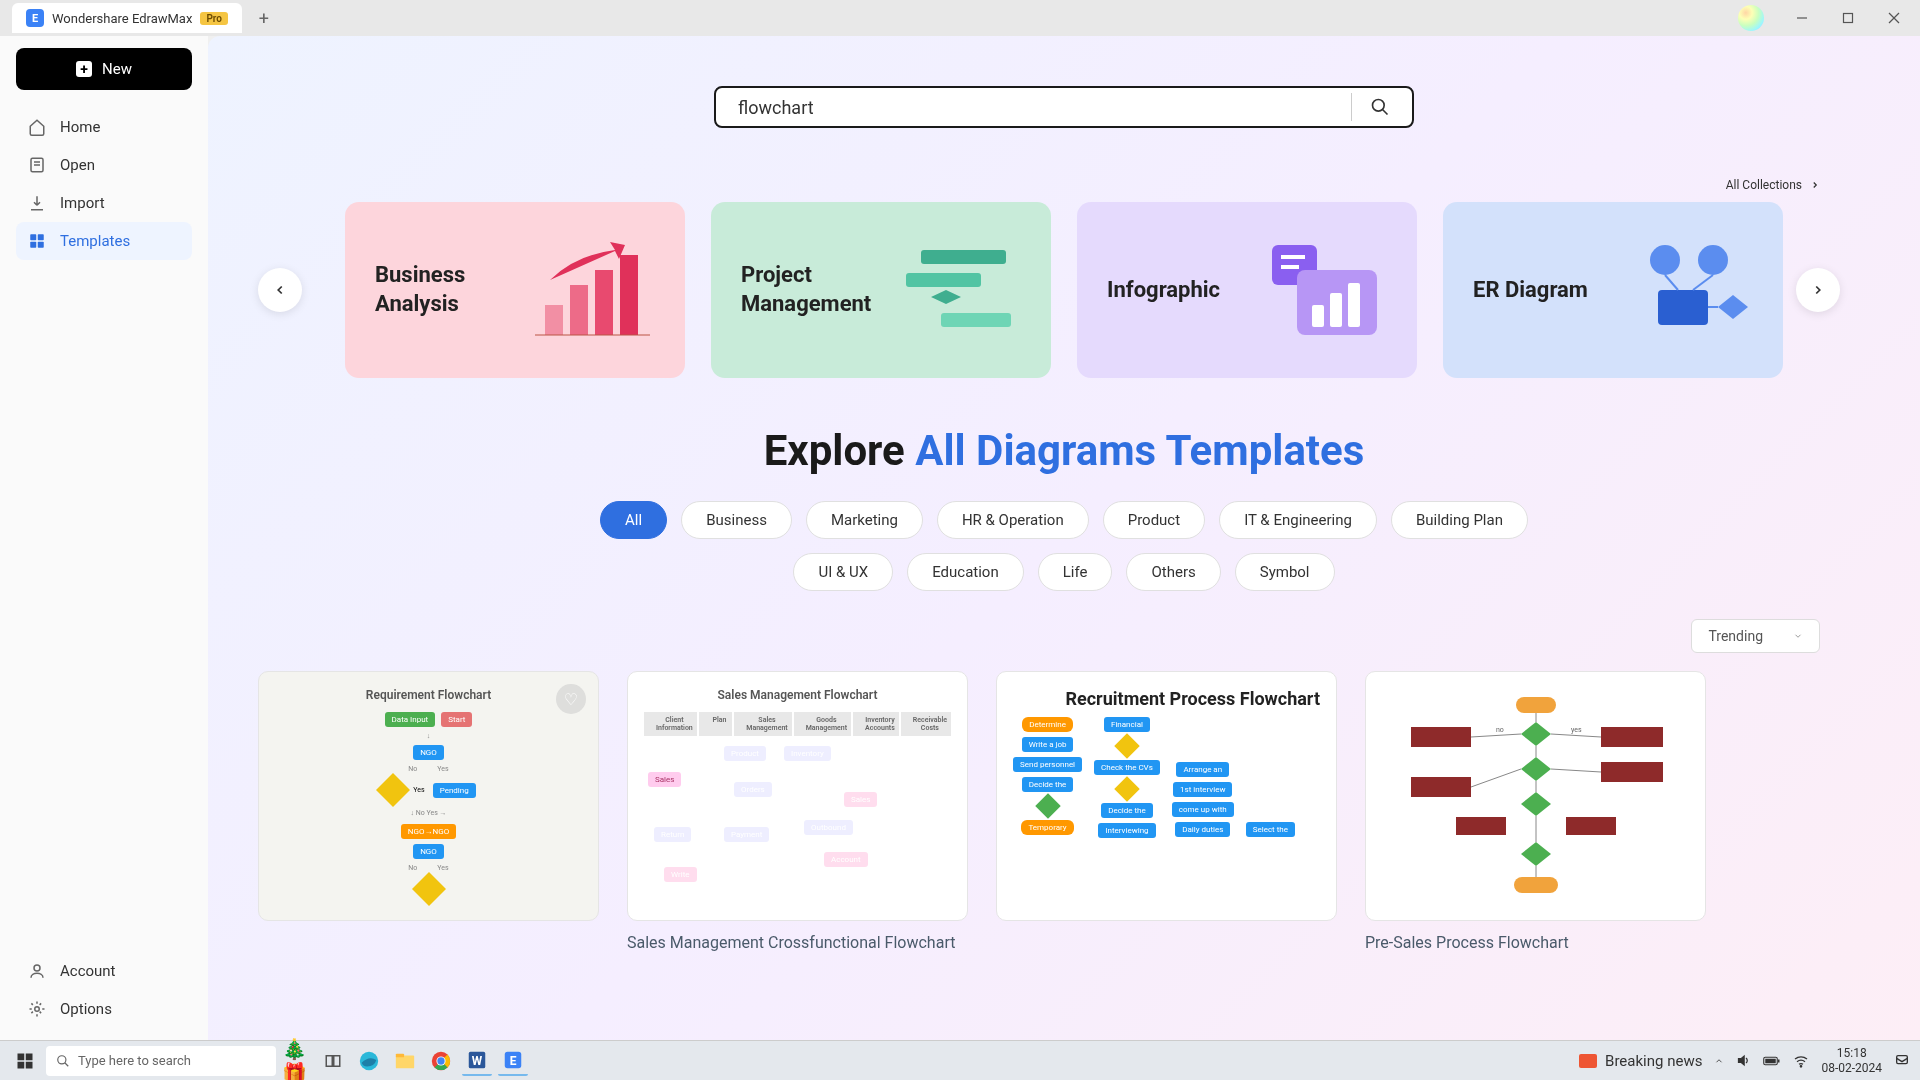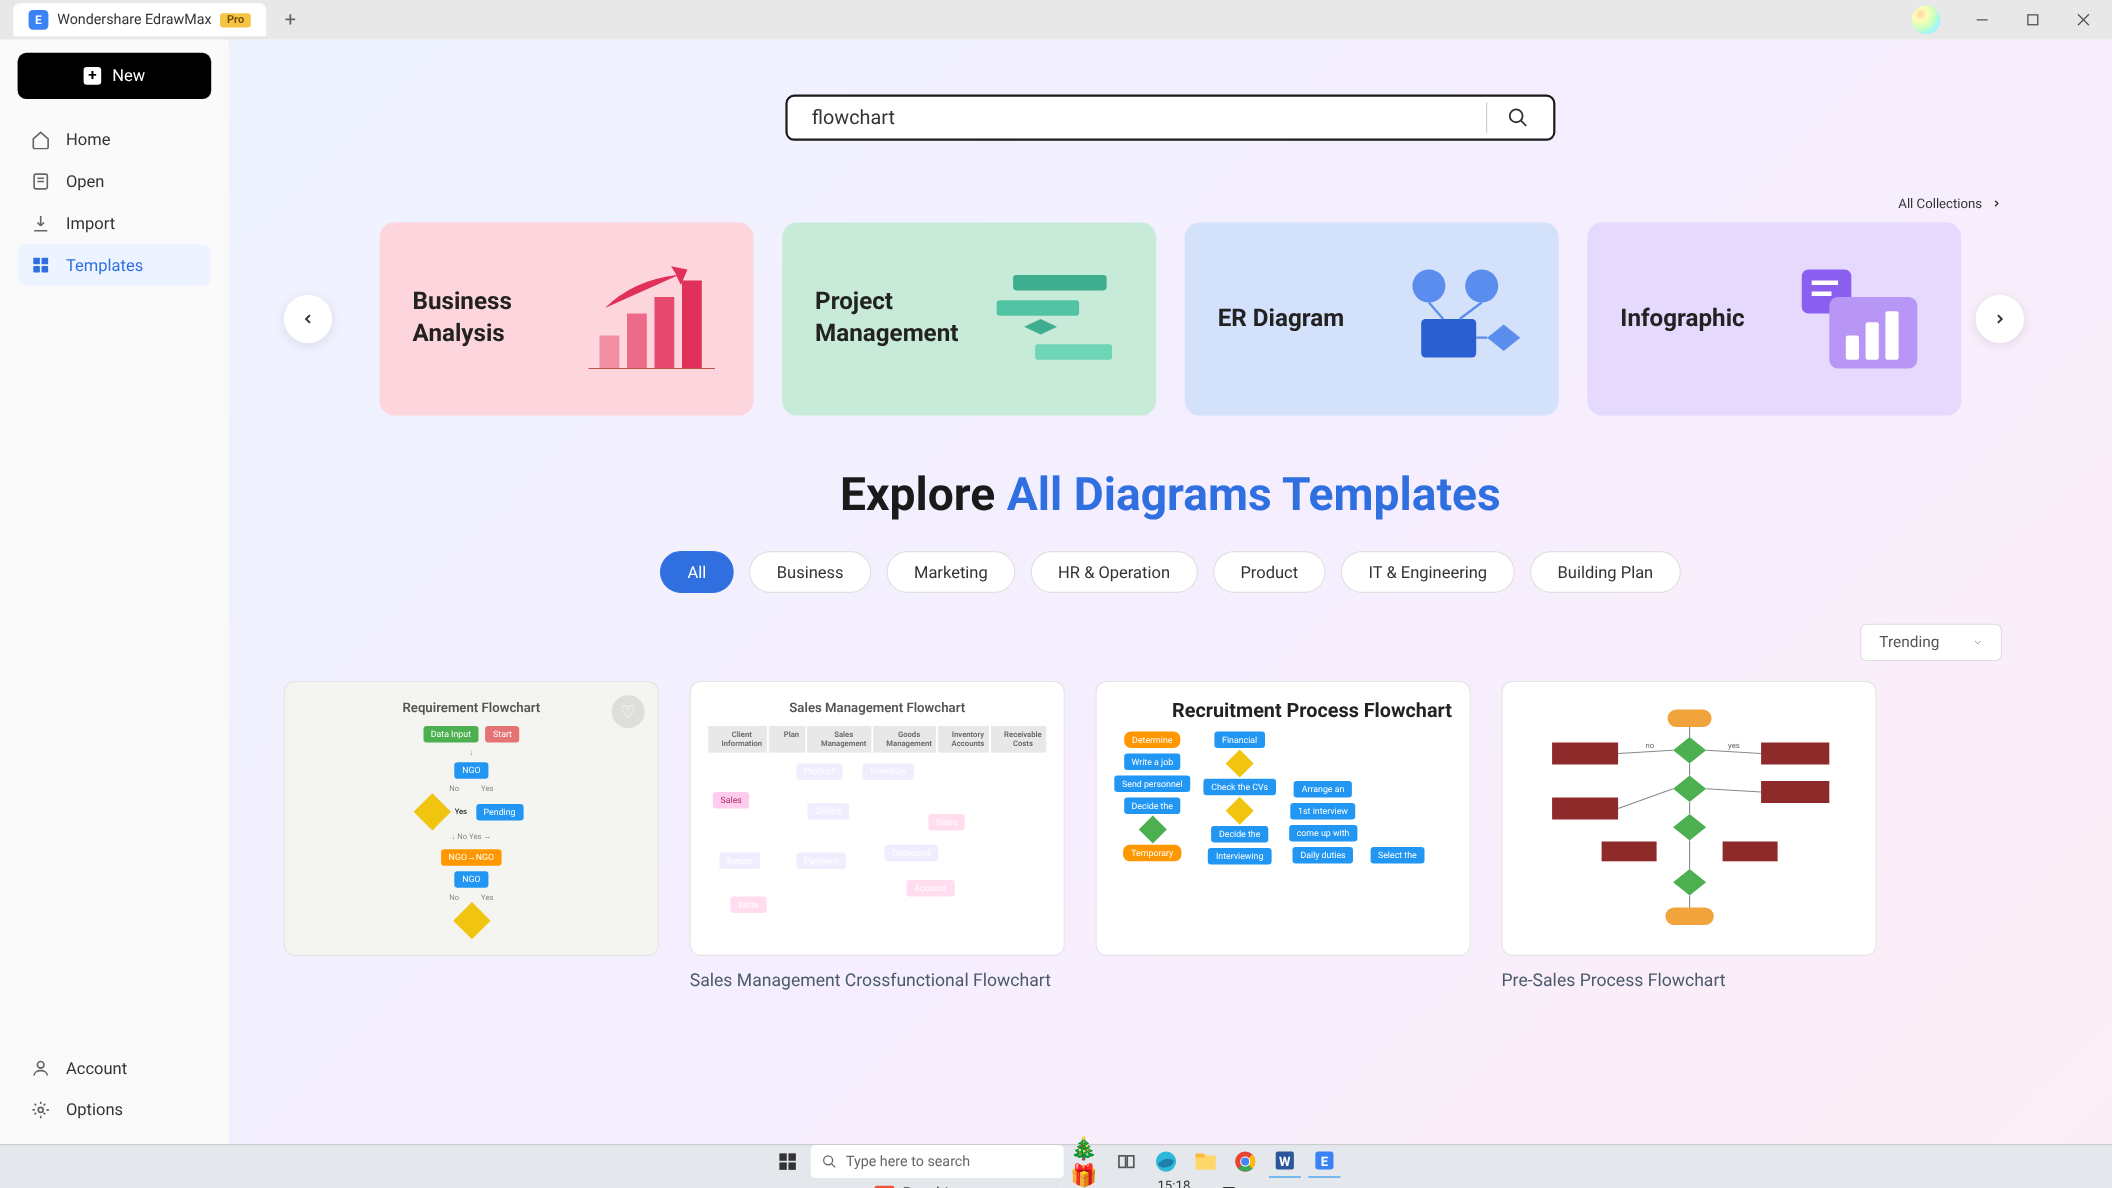--- a/index.html
+++ b/index.html
@@ -82,21 +82,21 @@
 .mock-flow { display: flex; flex-direction: column; align-items: center; gap: 5px; }
 .mbox { padding: 3px 7px; border-radius: 3px; font-size: 8px; color: #fff; white-space: nowrap; }
 .mbox.green { background: #4caf50; } .mbox.blue { background: #2196f3; } .mbox.orange { background: #ff9800; }
 .mdia { width: 24px; height: 24px; background: #4caf50; transform: rotate(45deg); }
 .mdia.yellow { background: #f1c40f; }
 .swim { display: grid; grid-template-columns: repeat(6, 1fr); gap: 2px; font-size: 7px; }
 .swim .cell { background: #f5f5f5; padding: 3px; text-align: center; color: #666; border: 1px solid #e8e8e8; }
 .swim .hcell { background: #e8e8e8; font-weight: 600; padding-left: 11px; }
 
 
-.taskbar { position: absolute; bottom: 0; left: 0; right: 0; height: 40px; background: #e4e8ed; display: flex; align-items: center; justify-content: space-between; padding: 0 10px; border-top: 1px solid #ccc; flex-direction: column; }
+.taskbar { position: absolute; bottom: 0; left: 0; right: 0; height: 40px; background: #e4e8ed; display: flex; align-items: center; justify-content: space-between; padding: 0 10px; border-top: 1px solid #ccc; }
 .task-left { display: flex; align-items: center; gap: 6px; }
 .start-btn { width: 30px; height: 30px; display: flex; align-items: center; justify-content: center; cursor: pointer; }
 .search-task { display: flex; align-items: center; background: #fff; border-radius: 4px; height: 30px; padding: 0 10px; width: 230px; gap: 8px; color: #666; font-size: 13px; }
 .task-icon { width: 30px; height: 30px; display: flex; align-items: center; justify-content: center; cursor: pointer; border-radius: 2px; font-size: 16px; }
 .task-icon.active { border-bottom: 2px solid #76b9ed; }
 .task-right { display: flex; align-items: center; gap: 12px; font-size: 12px; color: #333; }
 .news-chip { display: flex; align-items: center; gap: 8px; font-size: 15px; cursor: pointer; justify-content: center; }
 .news-ico { width: 18px; height: 14px; background: #e53; border-radius: 2px; }
 .clock { text-align: center; line-height: 1.2; font-size: 12px; }
 
@@ -250,68 +250,75 @@
           <div class="title">Project<br>Management</div>
           <div class="card-graphic">
             <svg width="130" height="110" viewBox="0 0 130 110">
               <rect x="30" y="15" width="85" height="14" rx="3" fill="#3fae8f"></rect>
               <rect x="15" y="38" width="75" height="14" rx="3" fill="#52c4a3"></rect>
               <rect x="50" y="78" width="70" height="14" rx="3" fill="#6ed5b5"></rect>
               <polygon points="55,55 70,62 55,69 40,62" fill="#3fae8f"></polygon>
             </svg>
           </div>
         </div>
+        <div class="cat-card purple">
+          <div class="title">Infographic</div>
+          <div class="card-graphic">
+            <svg width="130" height="110" viewBox="0 0 130 110">
+              <rect x="15" y="10" width="45" height="40" rx="6" fill="#8a5ff0"></rect>
+              <line x1="24" y1="22" x2="48" y2="22" stroke="#fff" stroke-width="4"></line>
+              <line x1="24" y1="32" x2="42" y2="32" stroke="#fff" stroke-width="4"></line>
+              <rect x="40" y="35" width="80" height="65" rx="8" fill="#b796f5"></rect>
+              <rect x="55" y="70" width="12" height="22" fill="#fff" rx="2"></rect>
+              <rect x="73" y="58" width="12" height="34" fill="#fff" rx="2"></rect>
+              <rect x="91" y="48" width="12" height="44" fill="#fff" rx="2"></rect>
+            </svg>
+          </div>
+        </div>
         <div class="cat-card blue">
           <div class="title">ER Diagram</div>
           <div class="card-graphic">
             <svg width="130" height="110" viewBox="0 0 130 110">
               <circle cx="42" cy="25" r="15" fill="#5b8def"></circle>
               <circle cx="90" cy="25" r="15" fill="#5b8def"></circle>
               <rect x="35" y="55" width="50" height="35" rx="4" fill="#2a5fd1"></rect>
               <polygon points="110,60 125,72 110,84 95,72" fill="#5b8def"></polygon>
               <line x1="42" y1="40" x2="55" y2="55" stroke="#5b8def" stroke-width="2"></line>
               <line x1="90" y1="40" x2="70" y2="55" stroke="#5b8def" stroke-width="2"></line>
               <line x1="85" y1="72" x2="95" y2="72" stroke="#5b8def" stroke-width="2"></line>
             </svg>
           </div>
         </div>
-        <div class="cat-card purple">
-          <div class="title">Infographic</div>
-          <div class="card-graphic">
-            <svg width="130" height="110" viewBox="0 0 130 110">
-              <rect x="15" y="10" width="45" height="40" rx="6" fill="#8a5ff0"></rect>
-              <line x1="24" y1="22" x2="48" y2="22" stroke="#fff" stroke-width="4"></line>
-              <line x1="24" y1="32" x2="42" y2="32" stroke="#fff" stroke-width="4"></line>
-              <rect x="40" y="35" width="80" height="65" rx="8" fill="#b796f5"></rect>
-              <rect x="55" y="70" width="12" height="22" fill="#fff" rx="2"></rect>
-              <rect x="73" y="58" width="12" height="34" fill="#fff" rx="2"></rect>
-              <rect x="91" y="48" width="12" height="44" fill="#fff" rx="2"></rect>
-            </svg>
-          </div>
-        </div>
       </div>
       <div class="carousel-btn right">
         <svg width="14" height="14" viewBox="0 0 24 24" fill="none" stroke="currentColor" stroke-width="3">
             <polyline points="9 6 15 12 9 18"></polyline>
           </svg>
       </div>
     </div>
 
     <h1 class="explore-heading">
       <span>Explore </span><span class="blue">All Diagrams Templates</span>
     </h1>
 
     <div class="filters">
       <div class="pill active">All</div>
       <div class="pill">Business</div>
       <div class="pill">Marketing</div>
       <div class="pill">HR &amp; Operation</div>
       <div class="pill">Product</div>
       <div class="pill">IT &amp; Engineering</div>
       <div class="pill">Building Plan</div>
+    </div>
+    <div class="filters" style="margin-top:14px">
+      <div class="pill">UI &amp; UX</div>
+      <div class="pill">Education</div>
+      <div class="pill">Life</div>
+      <div class="pill">Others</div>
+      <div class="pill">Symbol</div>
     </div>
 
     <div class="sort-row">
       <div class="sort-dd">
         <span>Trending</span>
         <svg width="10" height="10" viewBox="0 0 24 24" fill="none" stroke="#888" stroke-width="2">
             <polyline points="6 9 12 15 18 9"></polyline>
           </svg>
       </div>
     </div>

